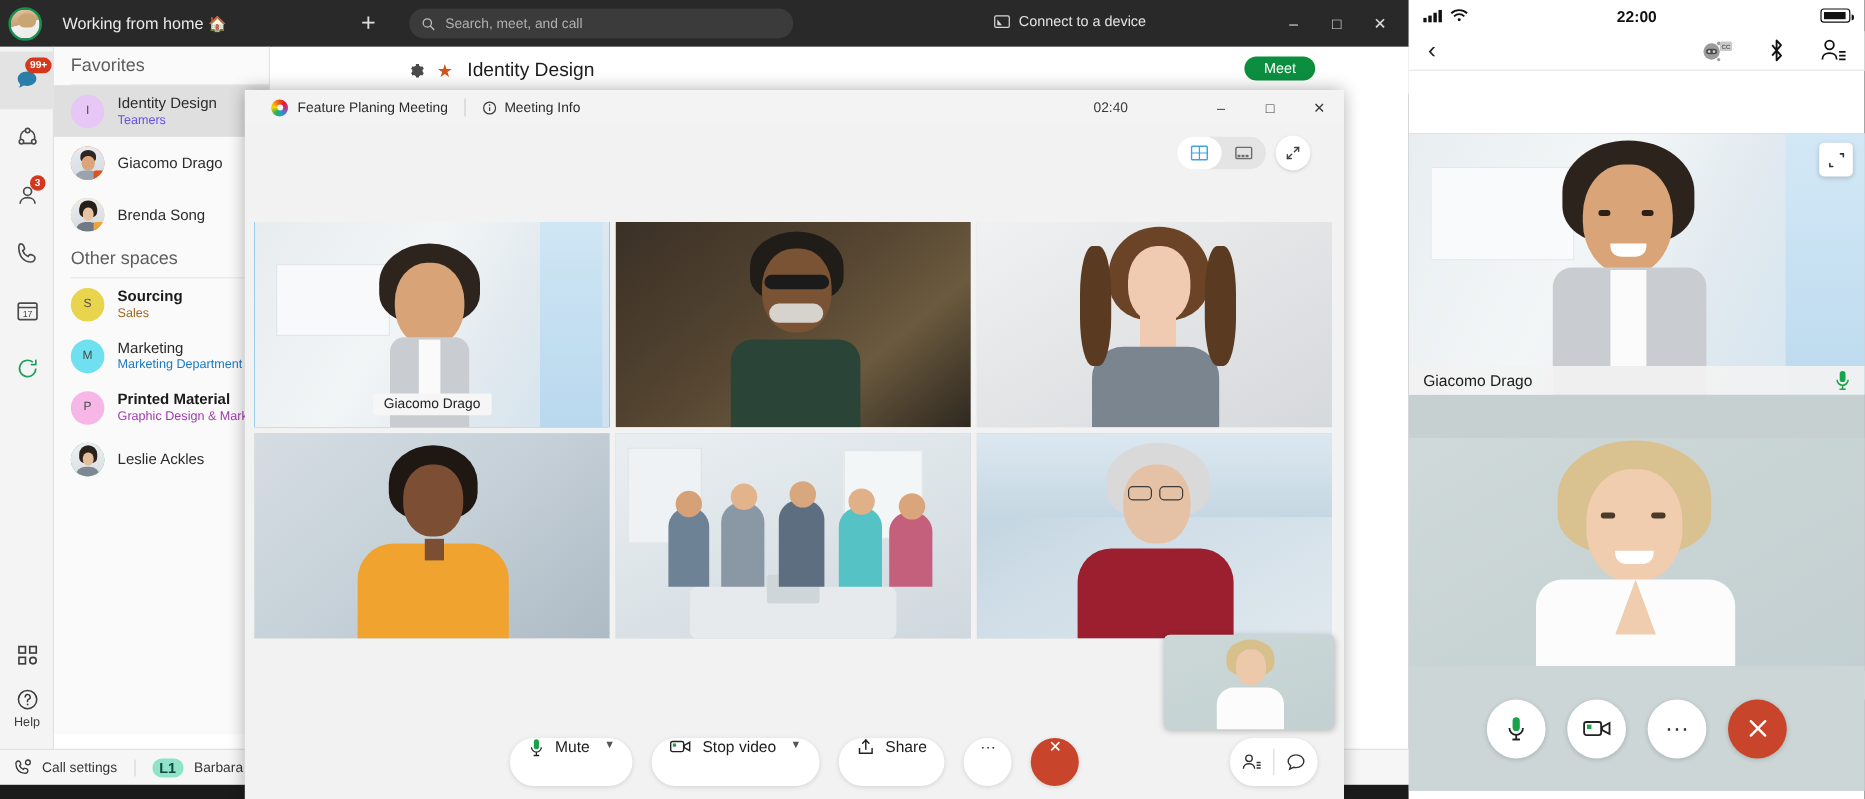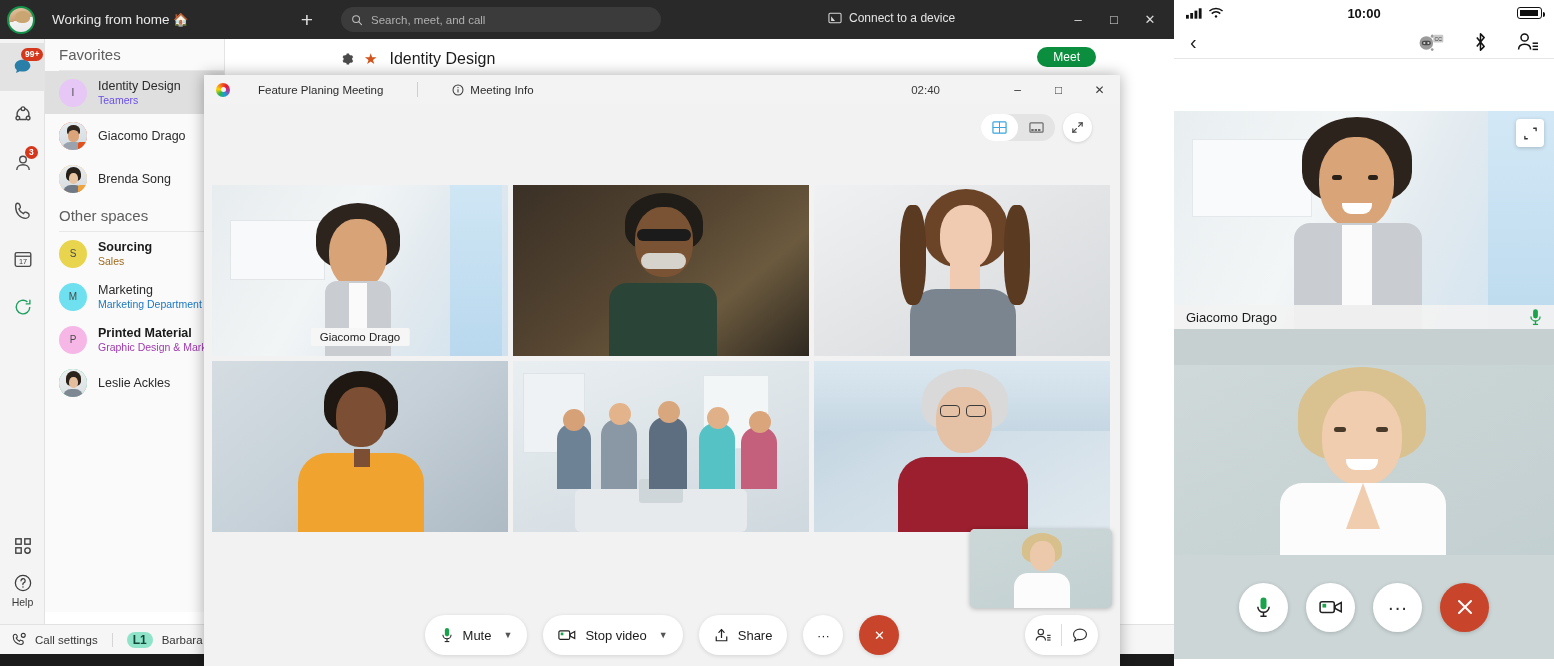--- a/index.html
+++ b/index.html
@@ -137,23 +137,22 @@
   }
   .app-bottom-strip { position: absolute; left: 0; bottom: 0; width: 1174px; height: 12px; background: #1b1b1b; }
 
   
   #meeting-window {
     position: absolute; left: 204px; top: 75px; width: 916px; height: 591px;
     background: #f2f2f2; box-shadow: 0 0 14px rgba(0,0,0,0.33);
     overflow: hidden;
   }
   .mw-titlebar {
-    height: 29px; background: #f3f3f3; display: flex; align-items: center; padding-left: 12px;
+    height: 29px; background: #f3f3f3; display: flex; align-items: center; padding-left: 22px;
     position: relative;
-    gap: 20px;
   }
   .webex-logo {
     width: 14px; height: 14px; border-radius: 50%; flex: none; margin-right: 8px;
     background: conic-gradient(from 160deg, #18a0d8, #2fb24b, #ffd400, #f26b21, #e8192c, #a93da0, #18a0d8);
     position: relative;
   }
   .webex-logo::after { content:""; position:absolute; left:4.5px; top:4.5px; width:5px; height:5px; background:#f3f3f3; border-radius:50%; }
   .mw-title { font-size: 11.5px; color: #2c2c2c; white-space: nowrap; }
   .mw-vsep { width: 1px; height: 15px; background: #cfcfcf; margin: 0 14px; }
   .mw-info { display: flex; align-items: center; font-size: 11.5px; color: #2c2c2c; cursor: pointer; }
@@ -191,21 +190,21 @@
     border-radius: 5px; overflow: hidden; box-shadow: 0 1px 5px rgba(0,0,0,.25);
     background: #cdd6d6;
   }
 
   
   .mw-controls {
     position: absolute; left: 0; bottom: 0; width: 916px; height: 62px;
     display: flex; align-items: center; justify-content: center;
   }
   .ctl {
-    height: 40px; border-radius: 21px; background: #fff; display: flex; align-items: center;
+    height: 40px; border-radius: 21px; background: #fff; display: flex; 
     padding: 0 15px; margin: 0 8px; cursor: pointer; box-shadow: 0 1px 4px rgba(0,0,0,.13);
     font-size: 13px; color: #1d1d1d; white-space: nowrap;
   }
   .ctl .lbl { margin-left: 9px; }
   .ctl .caret { margin-left: 12px; font-size: 9px; color: #555; }
   .ctl.round { width: 40px; padding: 0; justify-content: center; }
   .ctl.end { background: #c8452b; color: #fff; }
   .ctl-right {
     position: absolute; right: 22px; height: 40px; border-radius: 21px; background: #fff;
     display: flex; align-items: center; box-shadow: 0 1px 4px rgba(0,0,0,.13);
@@ -658,21 +657,21 @@
         <rect x="0" y="8" width="3" height="4" fill="#111"></rect>
           <rect x="4.5" y="6" width="3" height="6" fill="#111"></rect>
         <rect x="9" y="3.5" width="3" height="8.5" fill="#111"></rect>
           <rect x="13.5" y="1" width="3" height="11" fill="#111"></rect>
       </svg>
       <svg width="16" height="12" style="margin-left:5px;" viewBox="0 0 18 13" fill="none" stroke="#111" stroke-width="1.7">
         <path d="M1.6 4.3C3.7 2.4 6.2 1.4 9 1.4s5.3 1 7.4 2.9"></path>
         <path d="M4.2 7.2C5.6 5.9 7.2 5.2 9 5.2s3.4.7 4.8 2"></path>
         <circle cx="9" cy="10.3" r="1.4" fill="#111" stroke="none"></circle>
       </svg>
-      <div class="dp-time">10:00</div>
+      <div class="dp-time">22:00</div>
       <div class="dp-batt"></div>
     </div>
 
     <div class="dp-nav">
       <div class="dp-back">‹</div>
       <div class="dp-nav-right">
         <svg width="30" height="22" viewBox="0 0 32 24">
           <circle cx="12" cy="13" r="7.4" fill="#9b9b9b"></circle>
           <rect x="7" y="10.6" width="10" height="5" rx="2.5" fill="#4a4a4a"></rect>
           <circle cx="9.8" cy="13.1" r="1.2" fill="#d8d8d8"></circle>

